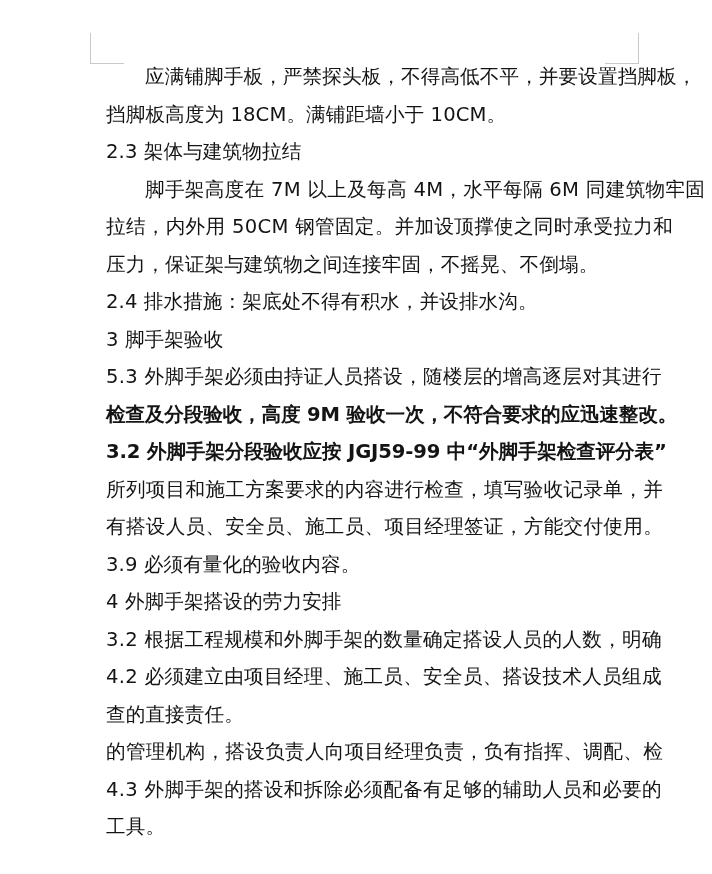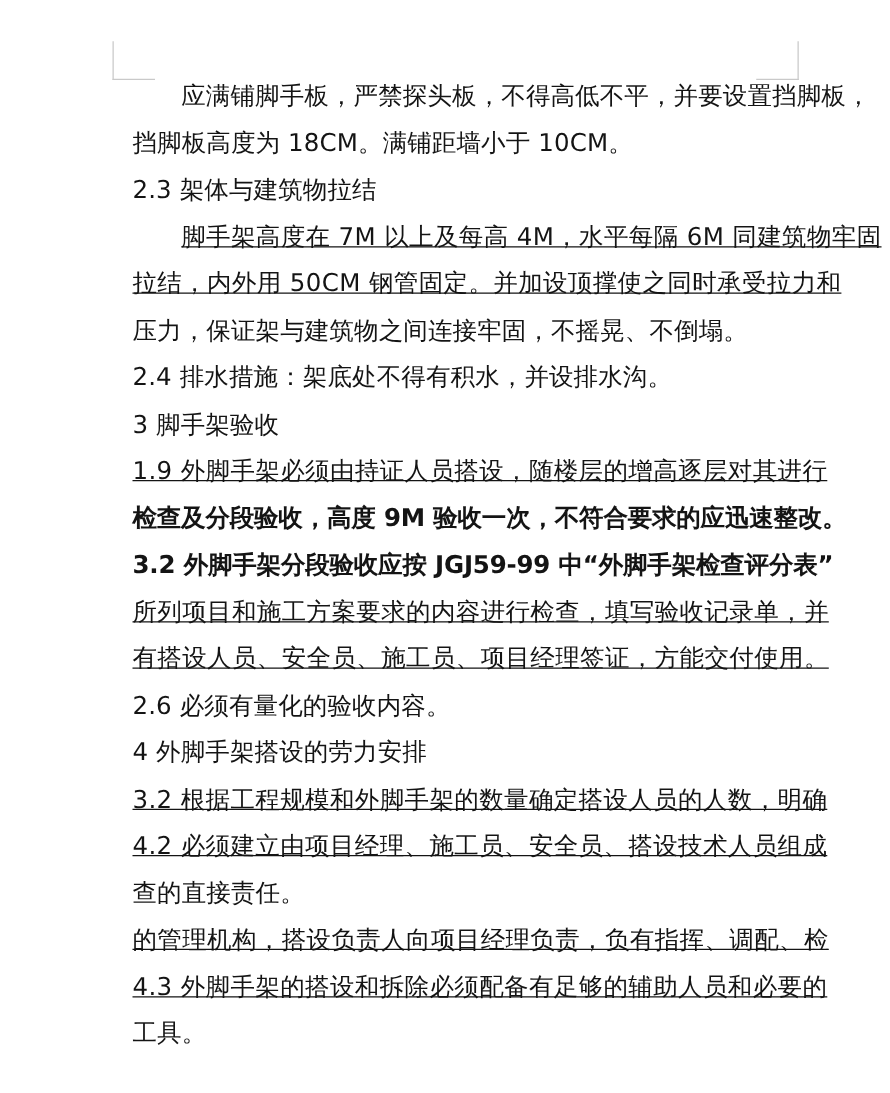--- a/index.html
+++ b/index.html
@@ -53,21 +53,20 @@
     line-height: 37.5px;
     height: 37.5px;
     color: #141414;
     white-space: pre;
     letter-spacing: 0.1px;
     font-family: "DejaVu Sans", "Liberation Sans", sans-serif;
     -webkit-font-smoothing: antialiased;
   }
   .line.stretch3 {
     letter-spacing: 0.3px;
-    text-decoration: underline;
   }
 
   
   .line.indent {
     padding-left: 39px;
   }
 
   .line.tight {
     letter-spacing: -0.15px;
     font-weight: bold;
@@ -83,26 +82,26 @@
 
   <div class="doc-body">
     <div class="line indent">应满铺脚手板，严禁探头板，不得高低不平，并要设置挡脚板，</div>
     <div class="line">挡脚板高度为 18CM。满铺距墙小于 10CM。</div>
     <div class="line">2.3 架体与建筑物拉结</div>
     <div class="line indent stretch3">脚手架高度在 7M 以上及每高 4M，水平每隔 6M 同建筑物牢固</div>
     <div class="line stretch3">拉结，内外用 50CM 钢管固定。并加设顶撑使之同时承受拉力和</div>
     <div class="line">压力，保证架与建筑物之间连接牢固，不摇晃、不倒塌。</div>
     <div class="line">2.4 排水措施：架底处不得有积水，并设排水沟。</div>
     <div class="line">3 脚手架验收</div>
-    <div class="line stretch3">1.9 外脚手架必须由持证人员搭设，随楼层的增高逐层对其进行</div>
+    <div class="line stretch3">5.3 外脚手架必须由持证人员搭设，随楼层的增高逐层对其进行</div>
     <div class="line tight">检查及分段验收，高度 9M 验收一次，不符合要求的应迅速整改。</div>
     <div class="line tight">3.2 外脚手架分段验收应按 JGJ59-99 中“外脚手架检查评分表”</div>
     <div class="line stretch3">所列项目和施工方案要求的内容进行检查，填写验收记录单，并</div>
     <div class="line stretch3">有搭设人员、安全员、施工员、项目经理签证，方能交付使用。</div>
-    <div class="line">2.6 必须有量化的验收内容。</div>
+    <div class="line">3.9 必须有量化的验收内容。</div>
     <div class="line">4 外脚手架搭设的劳力安排</div>
     <div class="line stretch3">3.2 根据工程规模和外脚手架的数量确定搭设人员的人数，明确</div>
     <div class="line stretch3">4.2 必须建立由项目经理、施工员、安全员、搭设技术人员组成</div>
     <div class="line">查的直接责任。</div>
     <div class="line stretch3">的管理机构，搭设负责人向项目经理负责，负有指挥、调配、检</div>
     <div class="line stretch3">4.3 外脚手架的搭设和拆除必须配备有足够的辅助人员和必要的</div>
     <div class="line">工具。</div>
   </div>
 
 </div>

